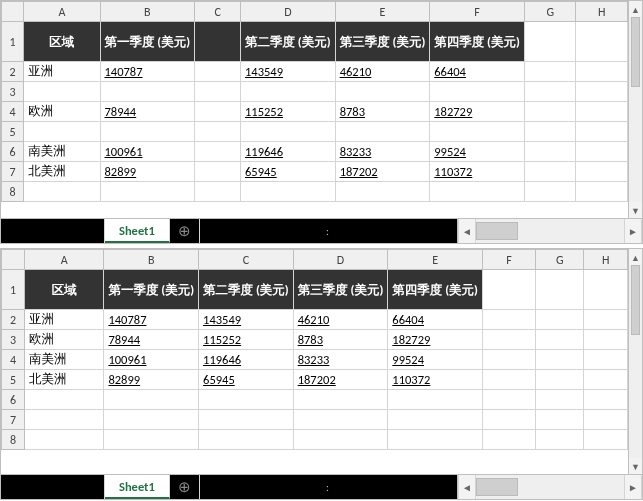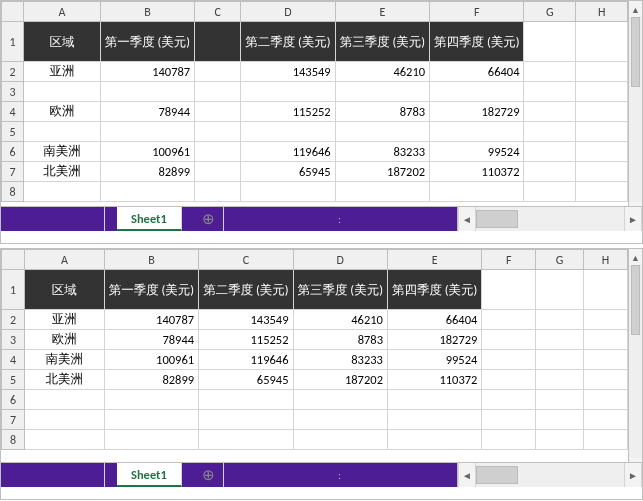--- a/index.html
+++ b/index.html
@@ -33,25 +33,25 @@
   .rh { width: 26px; }
   .ch { height: 18px; }
 
   .hrow td, .hrow th { height: 40px; }
   .hcell {
     background: #333333;
     color: #fff;
     text-align: center;
     font-size: 12.5px;
     line-height: 1.25;
-    font-weight: normal;
+    font-weight: bold;
     vertical-align: middle;
   }
-  .data { text-align: right; }
-  .label { text-align: center; }
+  .data { text-align: left; text-decoration: underline; }
+  .label { text-align: left; }
 
   .w-row { width: 26px; }
   .wA { width: 92px; }
   .wB { width: 92px; }
   .wC { width: 62px; }
   .wD { width: 72px; }
   .wE { width: 68px; }
   .wF { width: 68px; }
   .wG { width: 70px; }
   .wH { width: 70px; }
@@ -61,27 +61,26 @@
   .bwC { width: 76px; }
   .bwD { width: 68px; }
   .bwE { width: 68px; }
   .bwF { width: 68px; }
   .bwG { width: 60px; }
   .bwH { width: 54px; }
 
   
   .tabbar {
     position: absolute;
-    left: 0; right: 0; bottom: 12px;
+    left: 0; right: 0; bottom: 0;
     height: 25px;
-    background: #4c1d95;
+    background: #000000;
     border-top: 1px solid #bfbfbf;
     display: flex;
     align-items: stretch;
-    gap: 12px;
   }
   .tabspacer { width: 104px; border-right: 1px solid #d4d4d4; display:flex; align-items:center; justify-content:center; }
   .tab {
     padding: 0 14px;
     border-right: 1px solid #d4d4d4;
     display: flex;
     align-items: center;
     font-size: 12.5px;
     color: #555;
     background: #f3f3f3;

